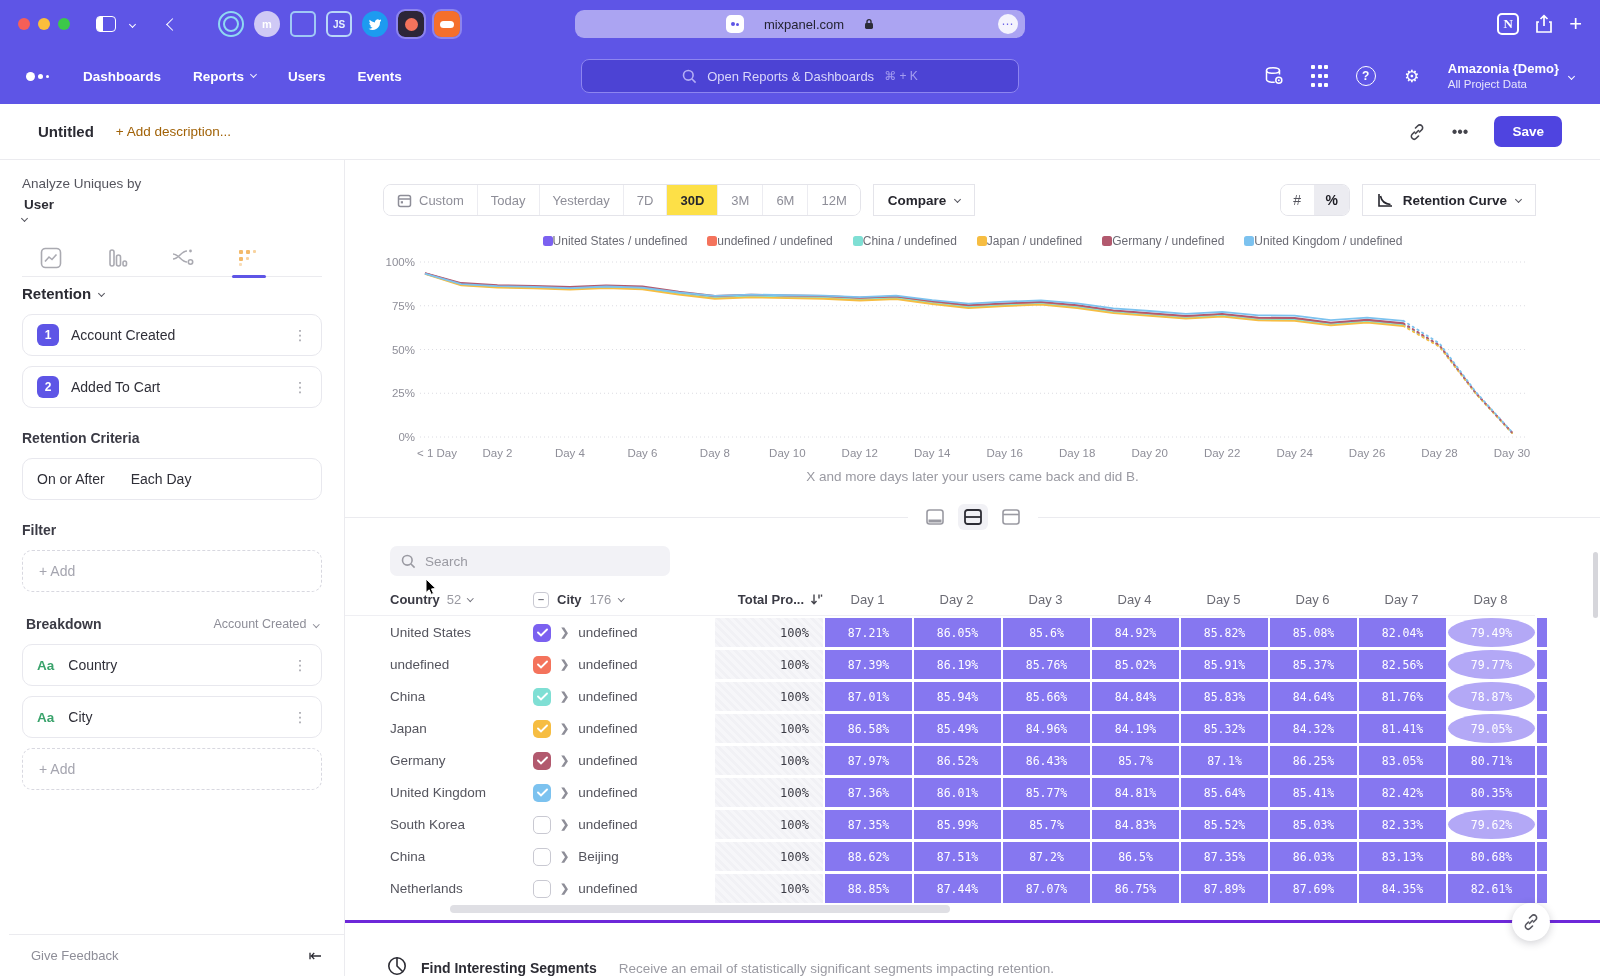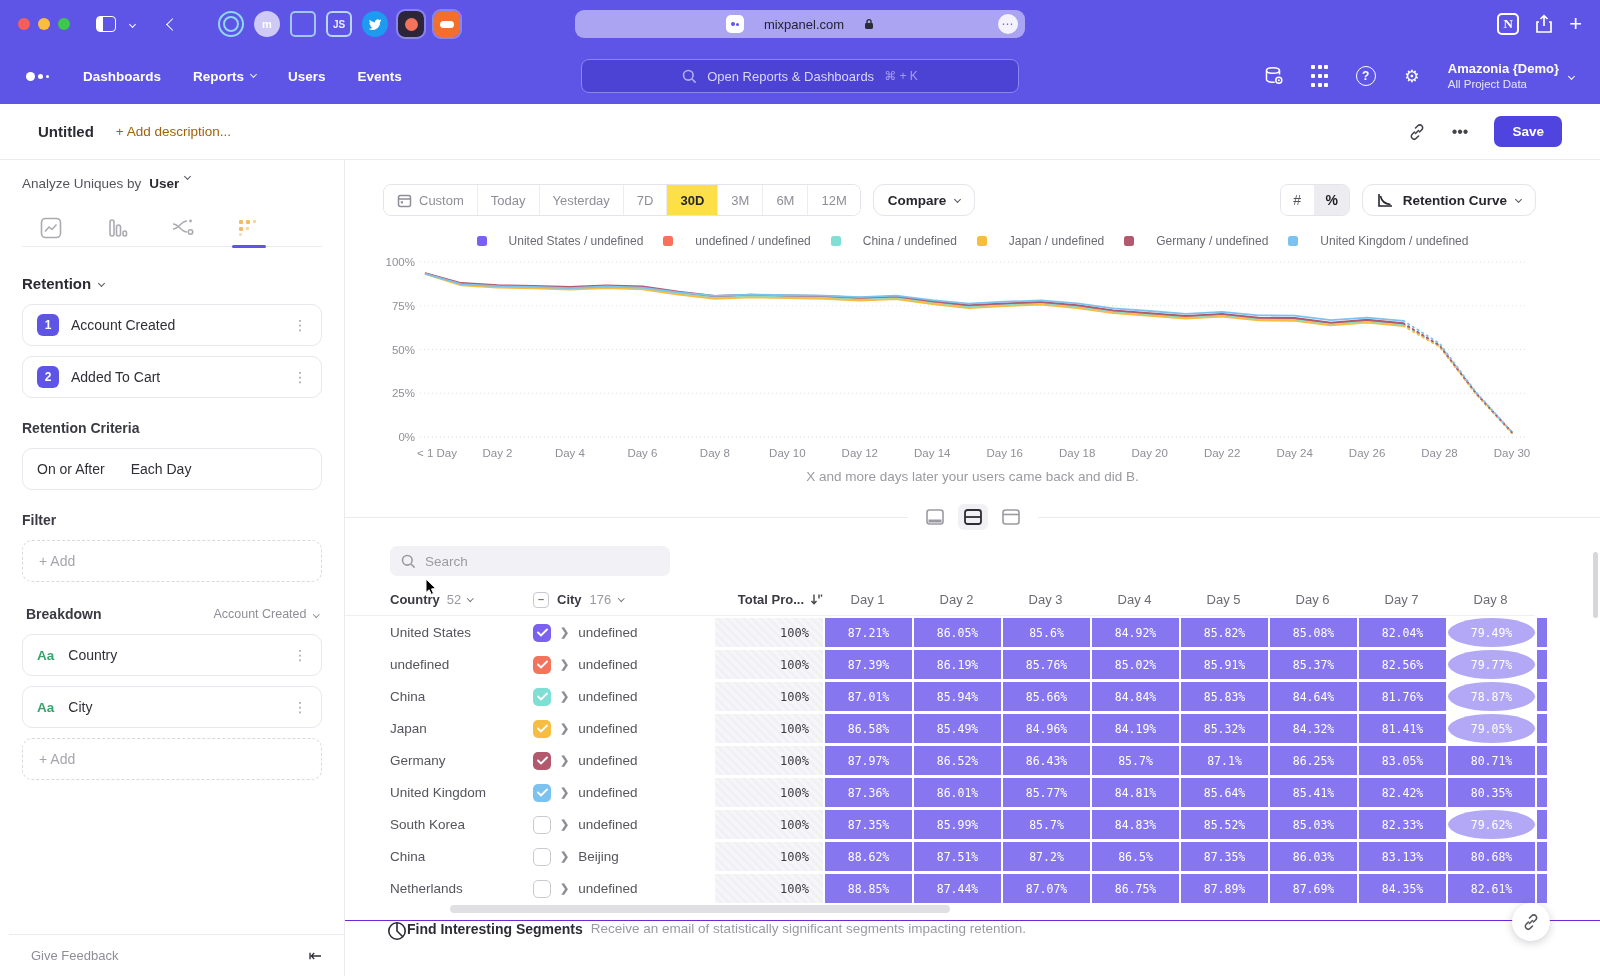--- a/index.html
+++ b/index.html
@@ -61,28 +61,28 @@
   .titlebar { position:absolute; top:104px; left:0; width:1600px; height:56px; border-bottom:1px solid #ebebef; display:flex; align-items:center; padding:0 38px; background:#fff; }
   .doc-title { font-size:15px; font-weight:700; color:#2c2c34; }
   .desc-ph { margin-left:22px; font-size:13.5px; color:#a16207; }
   .title-right { margin-left:auto; display:flex; align-items:center; gap:26px; }
   .linkicon, .moredots { color:#44444c; font-size:16px; }
   .savebtn { background:#4f44e0; color:#fff; font-size:13.5px; font-weight:600; border:none; border-radius:7px; padding:8px 18px; }
 
   
   .sidebar { position:absolute; top:160px; left:0; width:345px; height:816px; border-right:1px solid #ebebef; background:#fff; }
   .sb-inner { padding:0 22px; }
-  .analyze { display:flex; gap:6px; font-size:13.5px; color:#55555e; padding:16px 0 12px; }
+  .analyze { display:flex; gap:6px; font-size:13.5px; color:#55555e; padding:16px 0 12px;flex-direction:column; }
   .analyze b { color:#2c2c34; font-weight:700; margin-left:2px;}
   .analyze .chev{width:5px;height:5px;border-color:#55555e;margin-top:-2px;}
   .sb-tabs { display:flex; align-items:center; gap:24px; padding:6px 0 0 8px; border-bottom:1px solid #ebebef; height:44px; position:relative;}
   .sb-tab { width:42px; height:38px; display:flex; align-items:center; justify-content:center; position:relative;}
   .sb-tab svg { opacity:.75; }
   .sb-tab.active::after { content:""; position:absolute; left:4px; right:4px; bottom:-1px; height:2.5px; background:#5e55e6; border-radius:2px; }
-  .sb-h { font-size:15px; font-weight:700; color:#2c2c34; display:flex; align-items:center; gap:8px; margin:28px 0 12px; }
+  .sb-h { font-size:15px; font-weight:700; color:#2c2c34; display:flex; align-items:center; gap:8px; margin:8px 0 12px; }
   .sb-h .chev{width:5px;height:5px;border-color:#55555e;}
   .card { background:#fff; border:1px solid #e8e8ee; border-radius:10px; height:42px; display:flex; align-items:center; padding:0 14px; margin-bottom:10px; font-size:14px; color:#2f2f38; }
   .stepnum { width:22px; height:22px; border-radius:6px; background:#5e55e6; color:#fff; font-size:12px; font-weight:700; display:flex; align-items:center; justify-content:center; margin-right:12px; }
   .kebab { margin-left:auto; color:#9a9aa2; font-size:14px; }
   .sb-sub { font-size:14px; font-weight:700; color:#3a3a44; margin:22px 0 12px; }
   .crit-card span+span { margin-left:26px; }
   .addcard { border:1.5px dashed #d8d8e0; border-radius:10px; height:42px; display:flex; align-items:center; padding:0 16px; color:#a5a5af; font-size:14px; margin-bottom:10px; }
   .bd-head { display:flex; align-items:center; margin:24px 4px 12px; }
   .bd-head .t { font-size:14px; font-weight:700; color:#3a3a44; }
   .bd-scope { margin-left:auto; font-size:12.5px; color:#8e8e98; display:flex; align-items:center; gap:7px;}
@@ -91,31 +91,31 @@
   .sb-footer { position:absolute; bottom:0; left:9px; right:0; height:42px; border-top:1px solid #ebebef; display:flex; align-items:center; padding:0 22px; font-size:13px; color:#8e8e98; }
   .collapse { margin-left:auto; color:#2c2c34; font-size:16px; }
 
   
   .main { position:absolute; top:160px; left:345px; width:1255px; height:816px; background:#fff; overflow:hidden;}
   .controls { position:absolute; top:24px; left:38px; right:64px; display:flex; align-items:center; }
   .ranges { display:flex; border:1px solid #e4e4ea; border-radius:8px; overflow:hidden; height:32px; }
   .range { padding:0 13px; display:flex; align-items:center; gap:7px; font-size:13px; color:#8e8e98; border-right:1px solid #ececf1; background:#fff; }
   .range:last-child{border-right:none;}
   .range.active { background:#fde047; color:#26262e; font-weight:700; }
-  .btn { display:flex; align-items:center; gap:9px; border:1px solid #e4e4ea; border-radius:11px; background:#fff; height:32px; padding:0 14px; font-size:13.5px; color:#26262e; font-weight:600;}
+  .btn { display:flex; align-items:center; gap:9px; border:1px solid #e4e4ea; border-radius:0; background:#fff; height:32px; padding:0 14px; font-size:13.5px; color:#26262e; font-weight:600;}
   .btn .chev{width:5px;height:5px;border-color:#55555e;margin-top:-2px;}
   .compare { margin-left:12px; }
   .ctr-right { margin-left:auto; display:flex; gap:12px; }
   .unit-toggle { display:flex; border:1px solid #e4e4ea; border-radius:8px; overflow:hidden; height:32px;}
   .unit { width:34px; display:flex; align-items:center; justify-content:center; font-size:14px; color:#55555e; background:#fff; border-right:1px solid #ececf1;}
   .unit:last-child{border-right:none;}
   .unit.active{ background:#ececf1; color:#1d1d24; font-weight:700;}
 
   .legend { position:absolute; top:74px; left:0; right:0; display:flex; justify-content:center; gap:20px; font-size:12px; color:#6b6b74; }
-  .li { display:flex; align-items:center; gap:22px; }
+  .li { display:flex; align-items:center; gap:0; }
   .sw { width:10px; height:10px; border-radius:2.5px; }
 
   .caption { position:absolute; top:309px; left:0; right:0; text-align:center; font-size:13.5px; color:#9a9aa2; }
 
   .viewbar { position:absolute; top:357px; left:0; right:0; border-top:1px solid #ebebef; }
   .viewtoggles { position:absolute; top:344px; left:50%; transform:translateX(-50%); display:flex; gap:8px; background:#fff; padding:0 12px; }
   .vt { width:30px; height:26px; border-radius:6px; display:flex; align-items:center; justify-content:center; }
   .vt.active { background:#f1f1f5; }
 
   .searchbox { position:absolute; top:386px; left:45px; width:280px; height:30px; background:#f2f2f6; border-radius:7px; display:flex; align-items:center; gap:9px; padding:0 11px; color:#9a9aa2; font-size:13.5px; }
@@ -138,21 +138,21 @@
   .cb svg{display:block;}
   .rowchev { color:#8e8e98; font-size:11px; font-weight:700; }
   .td-total { width:108px; height:29px; display:flex; align-items:center; justify-content:flex-end; padding-right:14px; font-family:"DejaVu Sans Mono", monospace; font-size:12px; color:#3a3a44; background:repeating-linear-gradient(45deg,#f6f6f9 0 3px,#f1f1f5 3px 6px); }
   .cell { width:87px; height:29px; margin-left:2px; background:#8677f0; color:#fff; font-family:"DejaVu Sans Mono", monospace; font-size:11.5px; display:flex; align-items:center; justify-content:center; }
   .cell.light { background:#b3a8f6; }
   .sliver { width:10px; height:29px; margin-left:2px; background:#8677f0; }
 
   .hscroll { position:absolute; top:745px; left:105px; width:500px; height:8px; background:#dfdfe4; border-radius:4px; }
   .vscroll { position:absolute; top:392px; right:2px; width:5px; height:66px; background:#d6d6db; border-radius:3px; }
 
-  .footerbar { position:absolute; top:760px; left:0; right:0; bottom:0; border-top:1px solid #6d28d9; display:flex; align-items:flex-start; padding-left:42px; gap:0; background:#fff; }
+  .footerbar { position:absolute; top:760px; left:0; right:0; bottom:0; border-top:3px solid #6d28d9; display:flex; align-items:flex-end; padding-left:42px; gap:14px; background:#fff; }
   .fis { font-size:14px; font-weight:700; color:#2c2c34; }
   .fis-desc { font-size:13.5px; color:#9a9aa2; margin-left:8px; }
   .fab { position:absolute; top:743px; right:50px; width:38px; height:38px; border-radius:50%; background:#fff; box-shadow:0 2px 8px rgba(40,40,60,.22); display:flex; align-items:center; justify-content:center; }
 
   .cursor { position:absolute; top:578px; left:425px; z-index:50; }
 </style>
 </head>
 <body>
 
 <div class="chrome">

